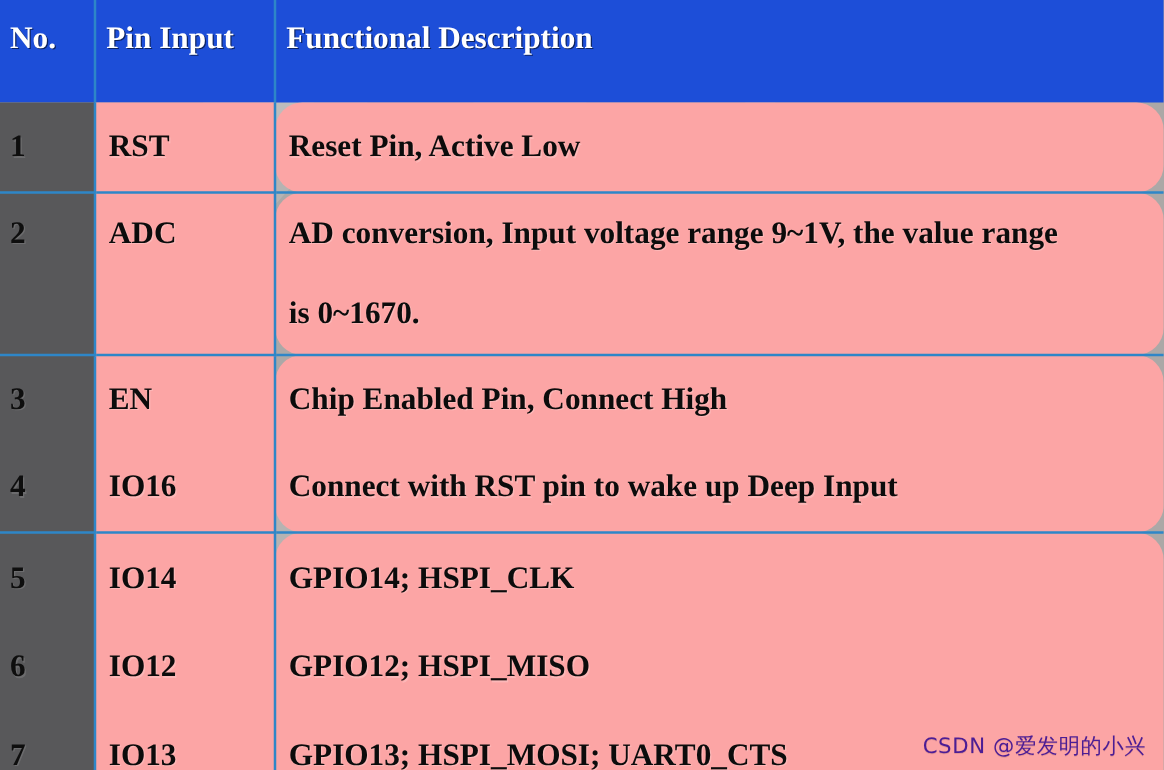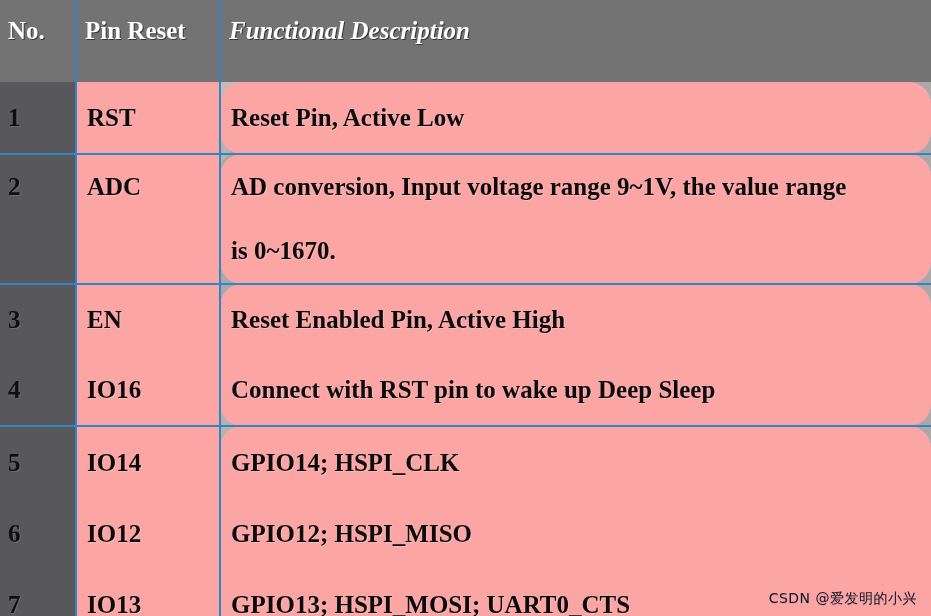--- a/index.html
+++ b/index.html
@@ -36,23 +36,23 @@
   }
   .wm-shape.dark {
     background: rgba(255, 255, 255, 0.085);
   }
 
   .wm-text {
     position: absolute;
     right: 14px;
     bottom: 8px;
     z-index: 6;
-    color: #0f172a;
+    color: #4c1d95;
     font-family: "DejaVu Sans", "Liberation Sans", sans-serif;
-    font-size: 14px;
+    font-size: 17px;
     letter-spacing: 0.5px;
     text-shadow: 0 1px 0 rgba(0,0,0,0.10);
     white-space: nowrap;
   }
 
   
   .tbl {
     position: relative;
     z-index: 4;
     width: 931px;
@@ -64,33 +64,33 @@
   .tbl col.c-desc  { width: 711px; }
 
   .tbl th, .tbl td {
     vertical-align: top;
     padding: 0;
     background-clip: padding-box;
   }
 
   
   .hdr th {
-    background: #737373;
+    background: #1d4ed8;
     color: #FFFFFF;
     font-weight: bold;
     font-size: 25px;
     line-height: 1;
     height: 64px;
     text-align: left;
     border-right: 2px solid #2E86C8;
     border-bottom: 0;
     padding: 18px 0 0 8px;
     text-shadow: 1px 1px 0 rgba(0,0,0,0.55);
   }
-  .hdr th:last-child { border-right: 0; font-style: italic; }
+  .hdr th:last-child { border-right: 0; }
 
   
   .tbl td {
     font-weight: bold;
     font-size: 25px;
     color: #0C0C0C;
     border-right: 2px solid #2E86C8;
     border-bottom: 2px solid #2E86C8;
     text-shadow: 1px 1px 0 rgba(255,255,255,0.22);
   }
@@ -149,21 +149,21 @@
 
   <table class="tbl">
     <colgroup>
       <col class="c-no">
         <col class="c-pin">
         <col class="c-desc">
     </colgroup>
     <thead>
       <tr class="hdr">
         <th>No.</th>
-        <th>Pin Reset</th>
+        <th>Pin Input</th>
         <th>Functional Description</th>
       </tr>
     </thead>
     <tbody>
 
       <tr class="r1">
         <td class="no">
           <span class="lines">
             <span class="line">1</span>
           </span>
@@ -209,22 +209,22 @@
           </span>
         </td>
         <td class="pin">
           <span class="lines">
             <span class="line">EN</span>
             <span class="line">IO16</span>
           </span>
         </td>
         <td class="desc">
           <span class="lines">
-            <span class="line">Reset Enabled Pin, Active High</span>
-            <span class="line">Connect with RST pin to wake up Deep Sleep</span>
+            <span class="line">Chip Enabled Pin, Connect High</span>
+            <span class="line">Connect with RST pin to wake up Deep Input</span>
           </span>
         </td>
       </tr>
 
       <tr class="r57 last">
         <td class="no">
           <span class="lines">
             <span class="line">5</span>
             <span class="line">6</span>
             <span class="line">7</span>

